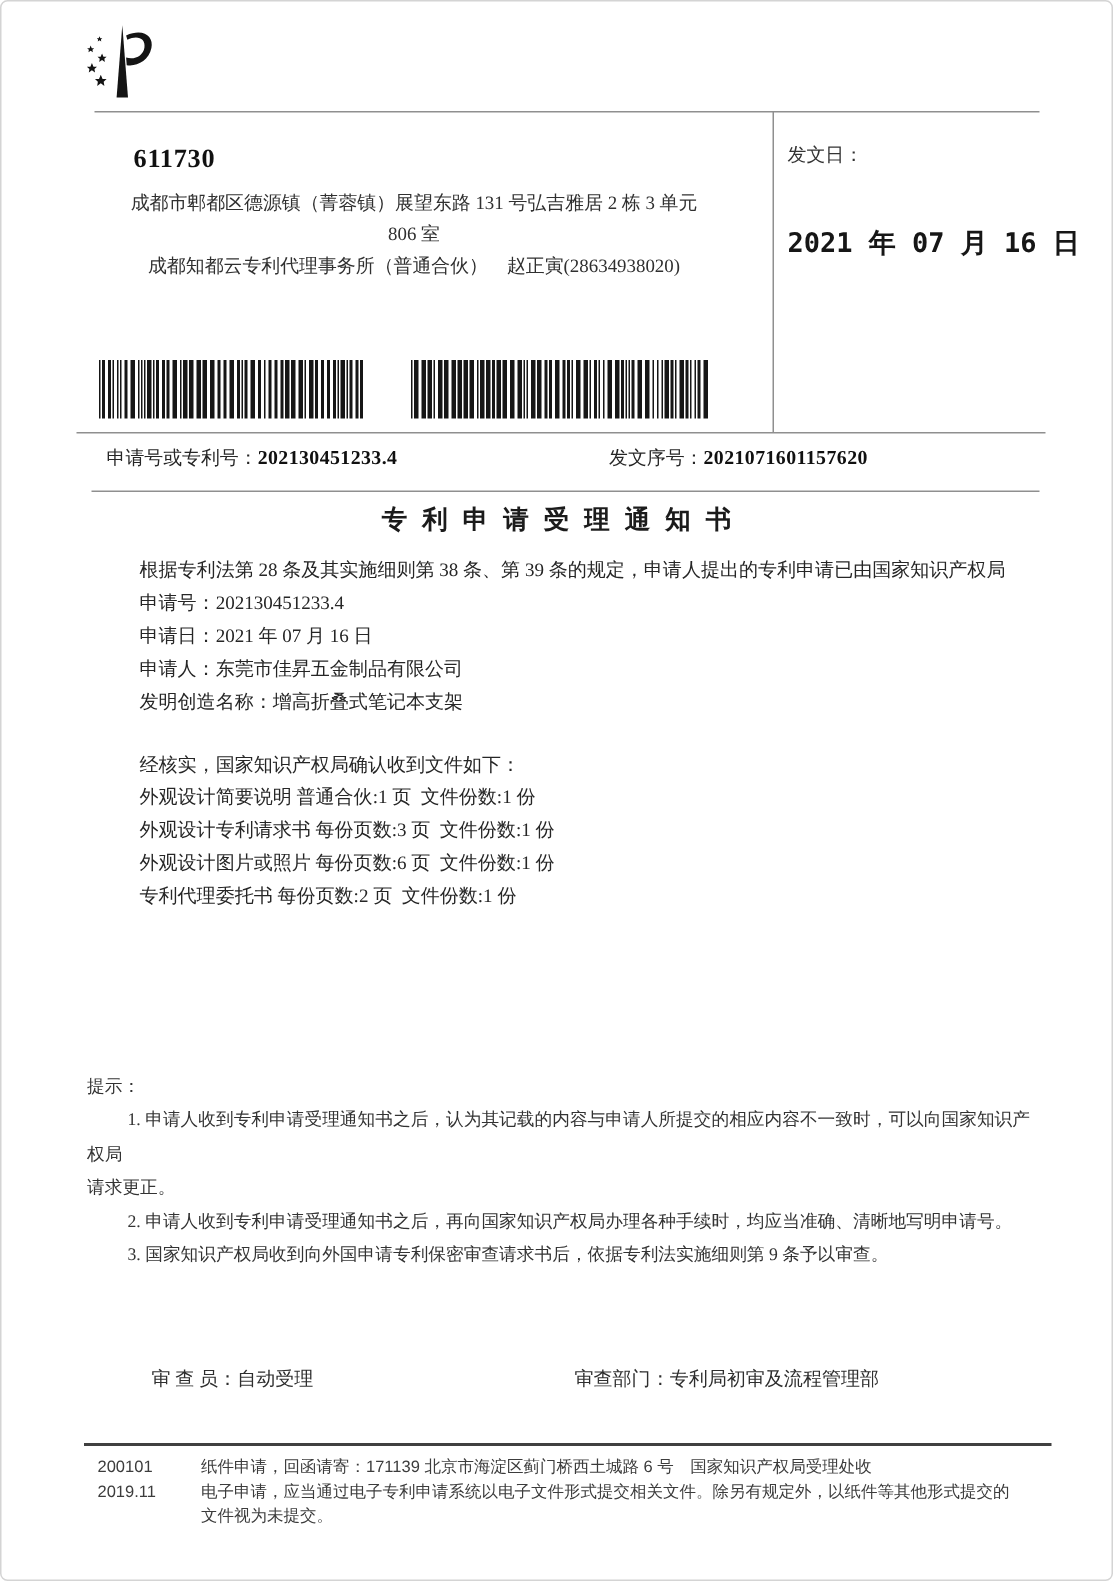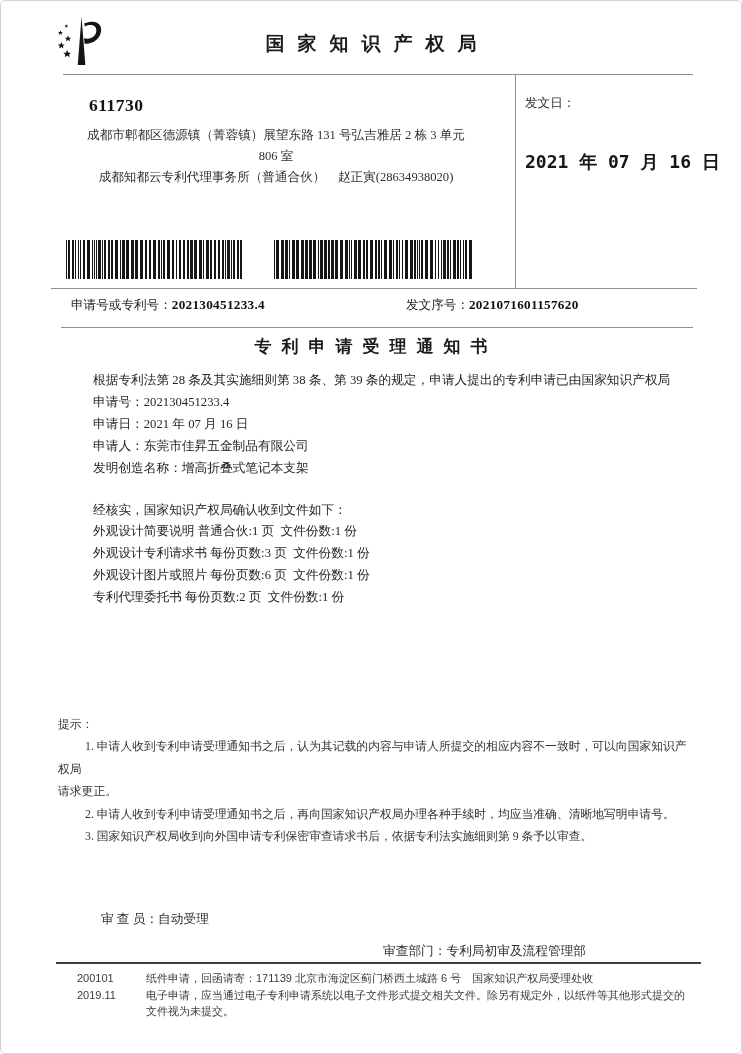--- a/index.html
+++ b/index.html
@@ -44,25 +44,25 @@
   }
 
   .body{position:absolute;left:70px;top:369px;width:618px;font-size:12.7px;line-height:21.9px;}
   .ln.ind{text-indent:22px;}
   .ln.gap{margin-top:20px;}
 
   .tips{position:absolute;left:57px;top:712px;width:636px;font-size:11.8px;line-height:22.4px;color:#333;}
   .tips .ind2{text-indent:27px;}
 
   .signoff{position:absolute;left:100px;top:910px;width:600px;font-size:12.7px;color:#2e2e2e;}
-  .signoff .dep{position:absolute;left:282px;top:0;margin-top:32px;}
+  .signoff .dep{position:absolute;left:282px;top:0;}
 
   .footer{
     position:absolute;left:64px;top:969px;width:632px;display:flex;
-    font-family:"Liberation Sans","DejaVu Sans",sans-serif;font-size:11px;line-height:16.5px;color:#3c3c3c;margin-left:12px;
+    font-family:"Liberation Sans","DejaVu Sans",sans-serif;font-size:11px;line-height:16.5px;color:#3c3c3c;
   }
   .footer .codes{width:69px;flex:none;}
   .footer .ftext{flex:1;}
 </style>
 </head>
 <body>
 
 <div class="page">
 
   <svg class="logo" viewBox="0 0 60 64" aria-hidden="true">
@@ -73,21 +73,20 @@
       <polygon points="33,1 37.5,58 28.5,58"></polygon>
       <path d="M36,9 C50,3 58,10 56,19 C54,29 44,34 36.5,32.5 L36,26.5 C43,28.5 49.5,25 50.5,18.5 C51.5,11.5 45,8.5 37,12.5 Z"></path>
       <use href="#st" transform="translate(15,12) scale(0.55)"></use>
       <use href="#st" transform="translate(8,20) scale(0.7)"></use>
       <use href="#st" transform="translate(17,27) scale(0.9)"></use>
       <use href="#st" transform="translate(9,35) scale(1.0)"></use>
       <use href="#st" transform="translate(16,45) scale(1.15)"></use>
     </g>
   </svg>
 
-  <div class="agency">国家知识产权局</div>
 
   <div class="rule" style="left:62px;top:73px;width:630px;"></div>
   <div class="vrule" style="left:514px;top:73px;height:214px;"></div>
   <div class="rule" style="left:50px;top:287px;width:646px;"></div>
 
   <div class="mailing">
     <div class="postal t">611730</div>
     <div class="addr t">成都市郫都区德源镇（菁蓉镇）展望东路 131 号弘吉雅居 2 栋 3 单元</div>
     <div class="addr t">806 室</div>
     <div class="addr t">成都知都云专利代理事务所（普通合伙）　赵正寅(28634938020)</div>

